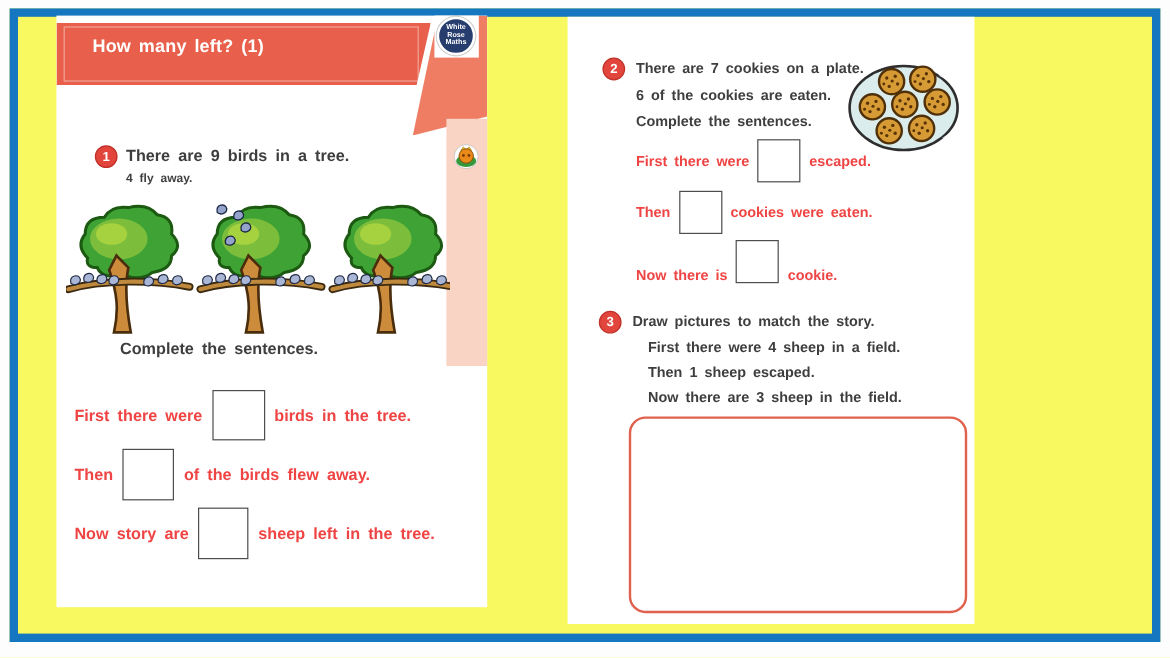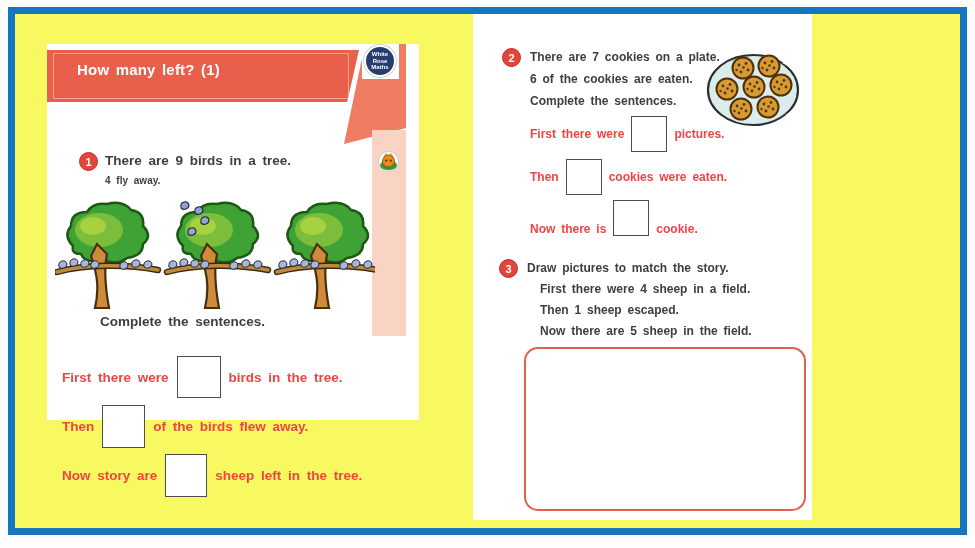--- a/index.html
+++ b/index.html
@@ -1,20 +1,20 @@
 <!DOCTYPE html>
 <html><head>
 <meta charset="utf-8">
 <style>
   html,body{margin:0;padding:0;}
   body{width:975px;height:548px;background:#fdfdfd;font-family:"Liberation Sans","DejaVu Sans",sans-serif;}
   .stage{position:relative;width:975px;height:548px;overflow:hidden;background:#fdfdfd;}
   .frame{position:absolute;left:8px;top:7px;width:945px;height:514px;border:7px solid #1477c0;background:#f8f860;}
   .page{position:absolute;background:#ffffff;}
-  .left-page{left:47px;top:44px;width:359px;height:376px;padding-left:13px;}
+  .left-page{left:47px;top:13px;width:359px;height:493px;}
   .right-page{left:473px;top:14px;width:339px;height:506px;}
 
   
   .banner{position:absolute;left:0;top:6px;width:312px;height:52px;background:#e8604b;
           clip-path:polygon(0 0,100% 0,96.2% 100%,0 100%);}
   .banner-inner{position:absolute;left:6px;top:3px;right:10px;bottom:3px;border:1px solid rgba(255,255,255,0.42);}
   .banner-title{position:absolute;left:30px;top:17px;color:#ffffff;font-size:15px;font-weight:700;
                 letter-spacing:.2px;word-spacing:2px;}
   .flag{position:absolute;left:276px;top:0;width:83px;height:100px;background:#ef7d63;
         clip-path:polygon(50.6% 0,100% 0,100% 84%,25.3% 100%);}
@@ -174,36 +174,36 @@
         <use href="#cookie" x="48" y="35"></use>
         <use href="#cookie" x="75" y="33"></use>
         <use href="#cookie" x="35" y="57"></use>
         <use href="#cookie" x="62" y="55"></use>
       </svg>
     </div>
 
     <div class="srow right" style="left:57px;top:102px;">
       <span>First there were</span>
       <div class="ansbox small"></div>
-      <span>pictures.</span>
+      <span>escaped.</span>
     </div>
     <div class="srow right" style="left:57px;top:145px;">
       <span>Then</span>
       <div class="ansbox small"></div>
       <span>cookies were eaten.</span>
     </div>
     <div class="srow right" style="left:57px;top:186px;align-items:flex-end;">
       <span>Now there is</span>
       <div class="ansbox small"></div>
       <span>cookie.</span>
     </div>
 
     <div class="badge" style="left:26px;top:245px;">
       <span>3</span>
     </div>
     <span class="wtext rp-text" style="left:54px;top:247px;">Draw pictures to match the story.</span>
     <span class="wtext rp-text" style="left:67px;top:268px;">First there were 4 sheep in a field.</span>
     <span class="wtext rp-text" style="left:67px;top:289px;">Then 1 sheep escaped.</span>
-    <span class="wtext rp-text" style="left:67px;top:310px;">Now there are 5 sheep in the field.</span>
+    <span class="wtext rp-text" style="left:67px;top:310px;">Now there are 3 sheep in the field.</span>
 
     <div class="draw-area"></div>
   </div>
 </div>
 
 </body></html>

